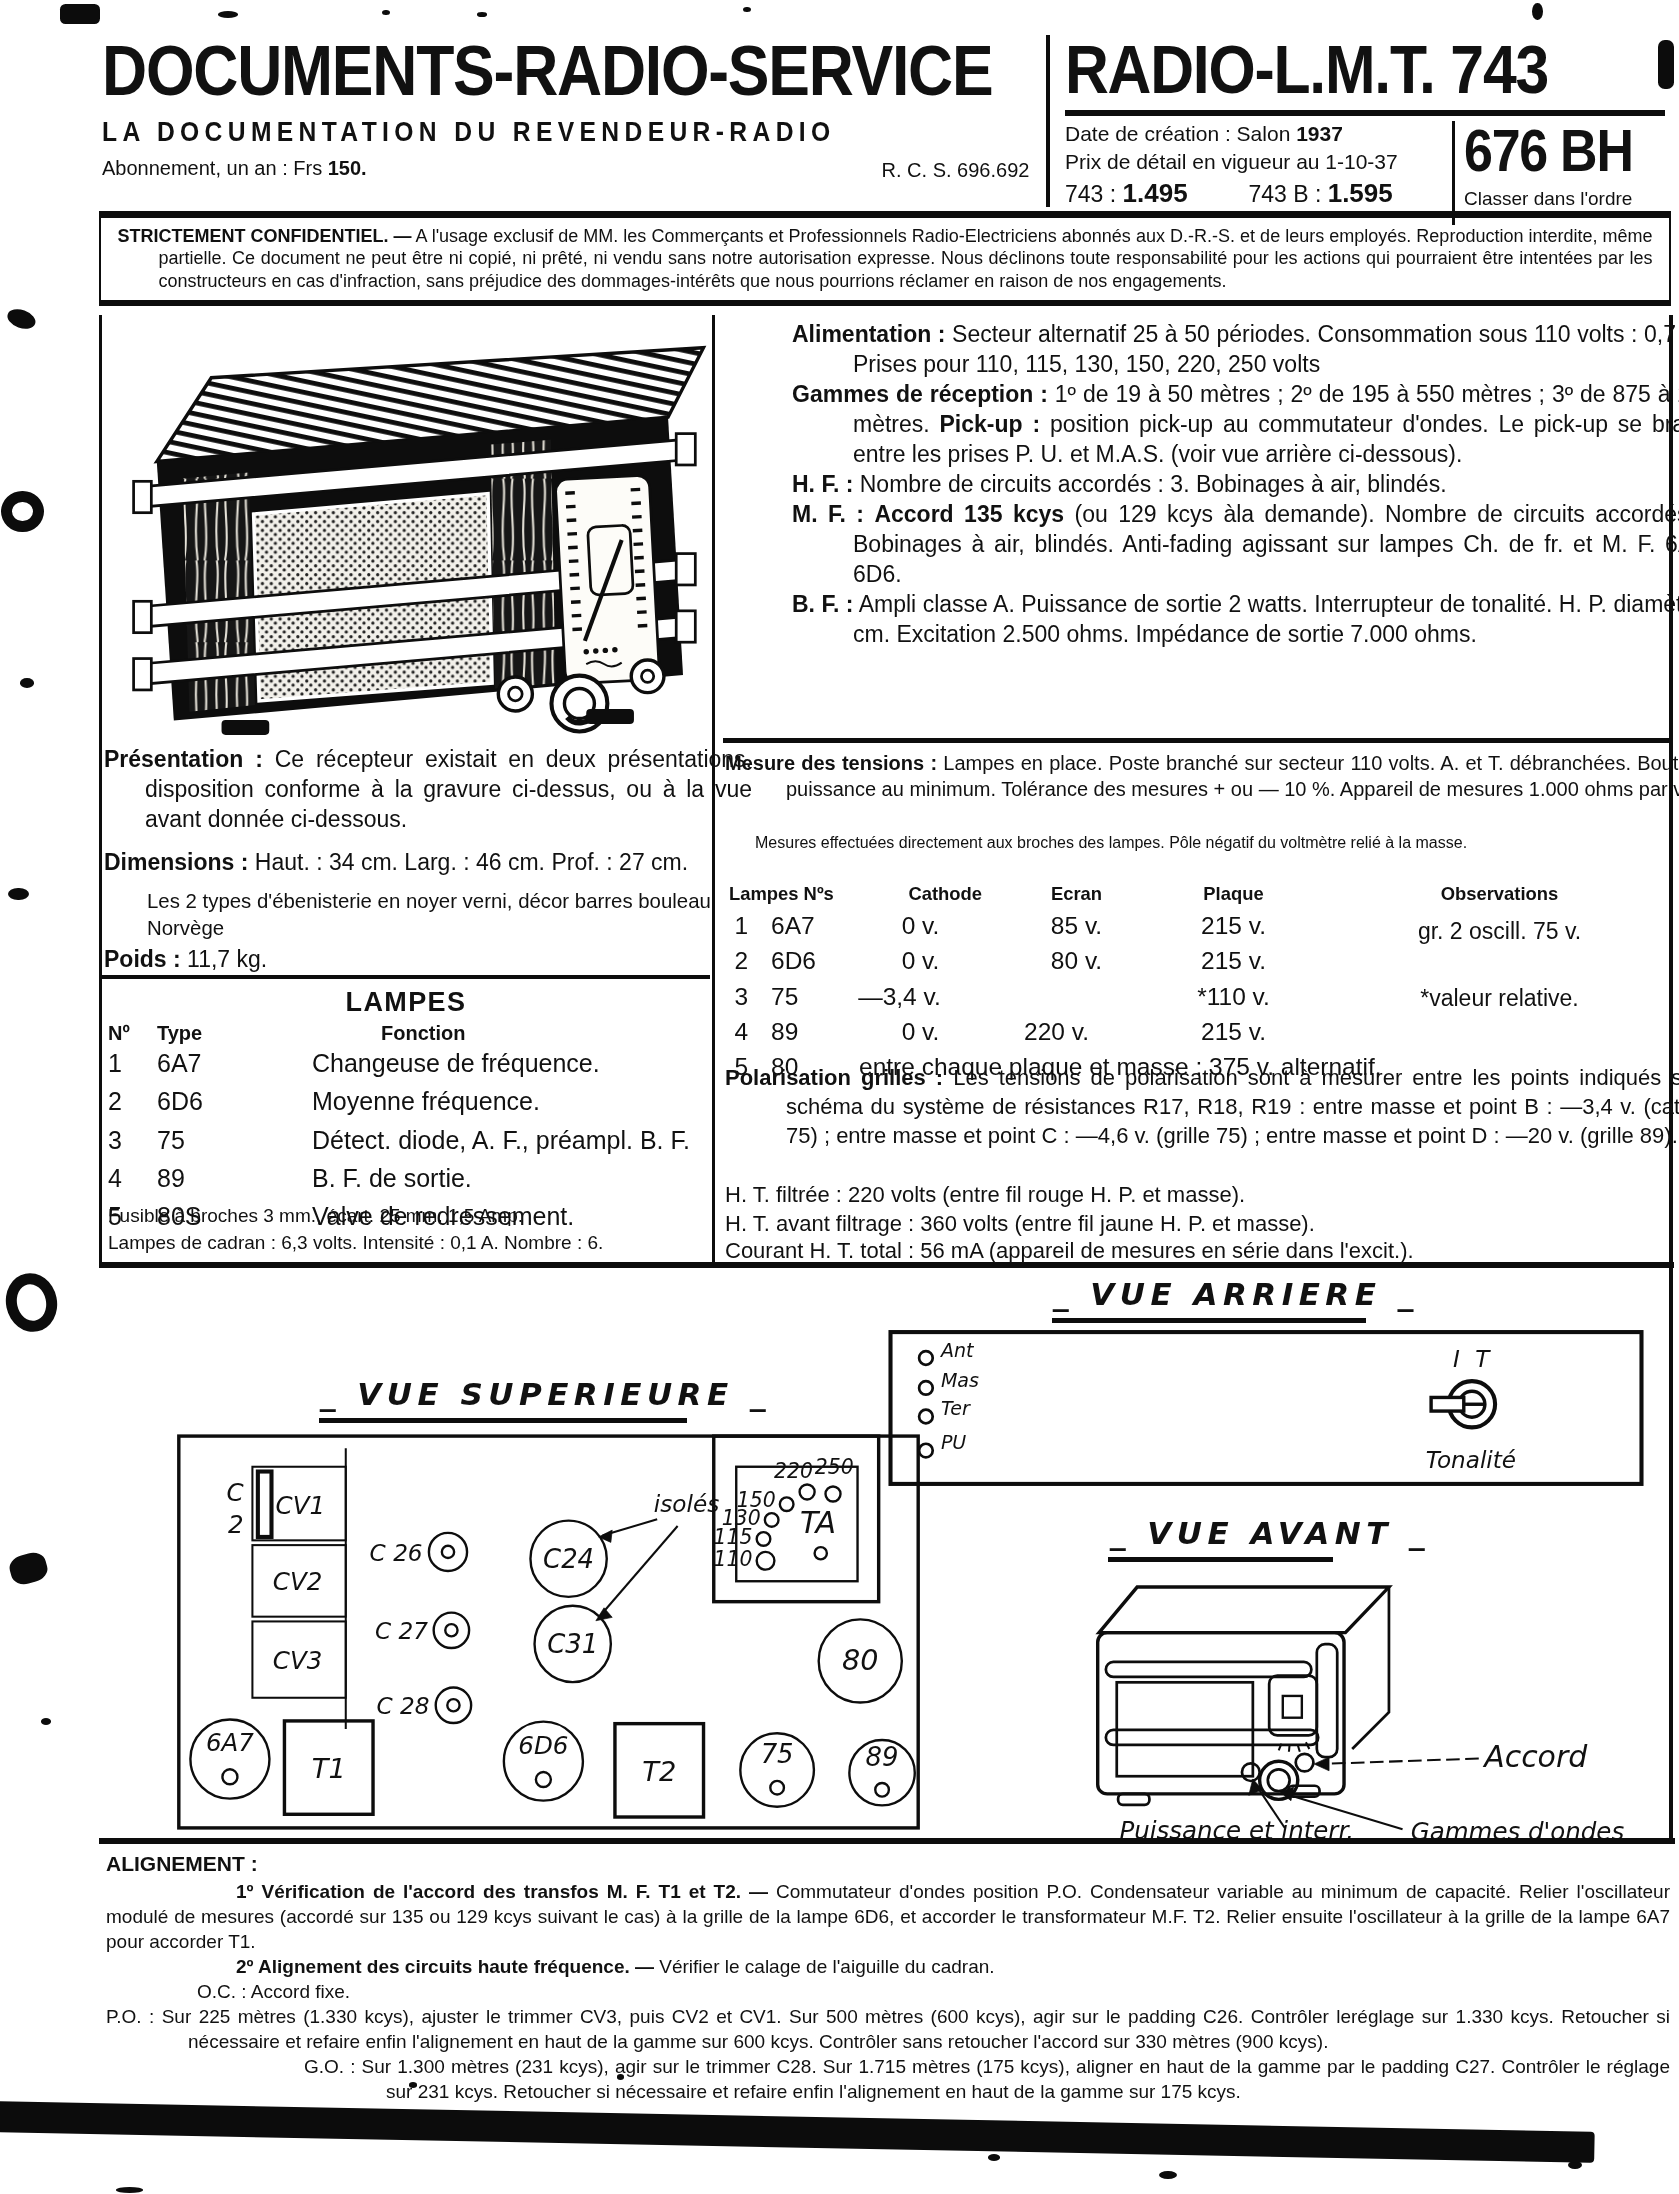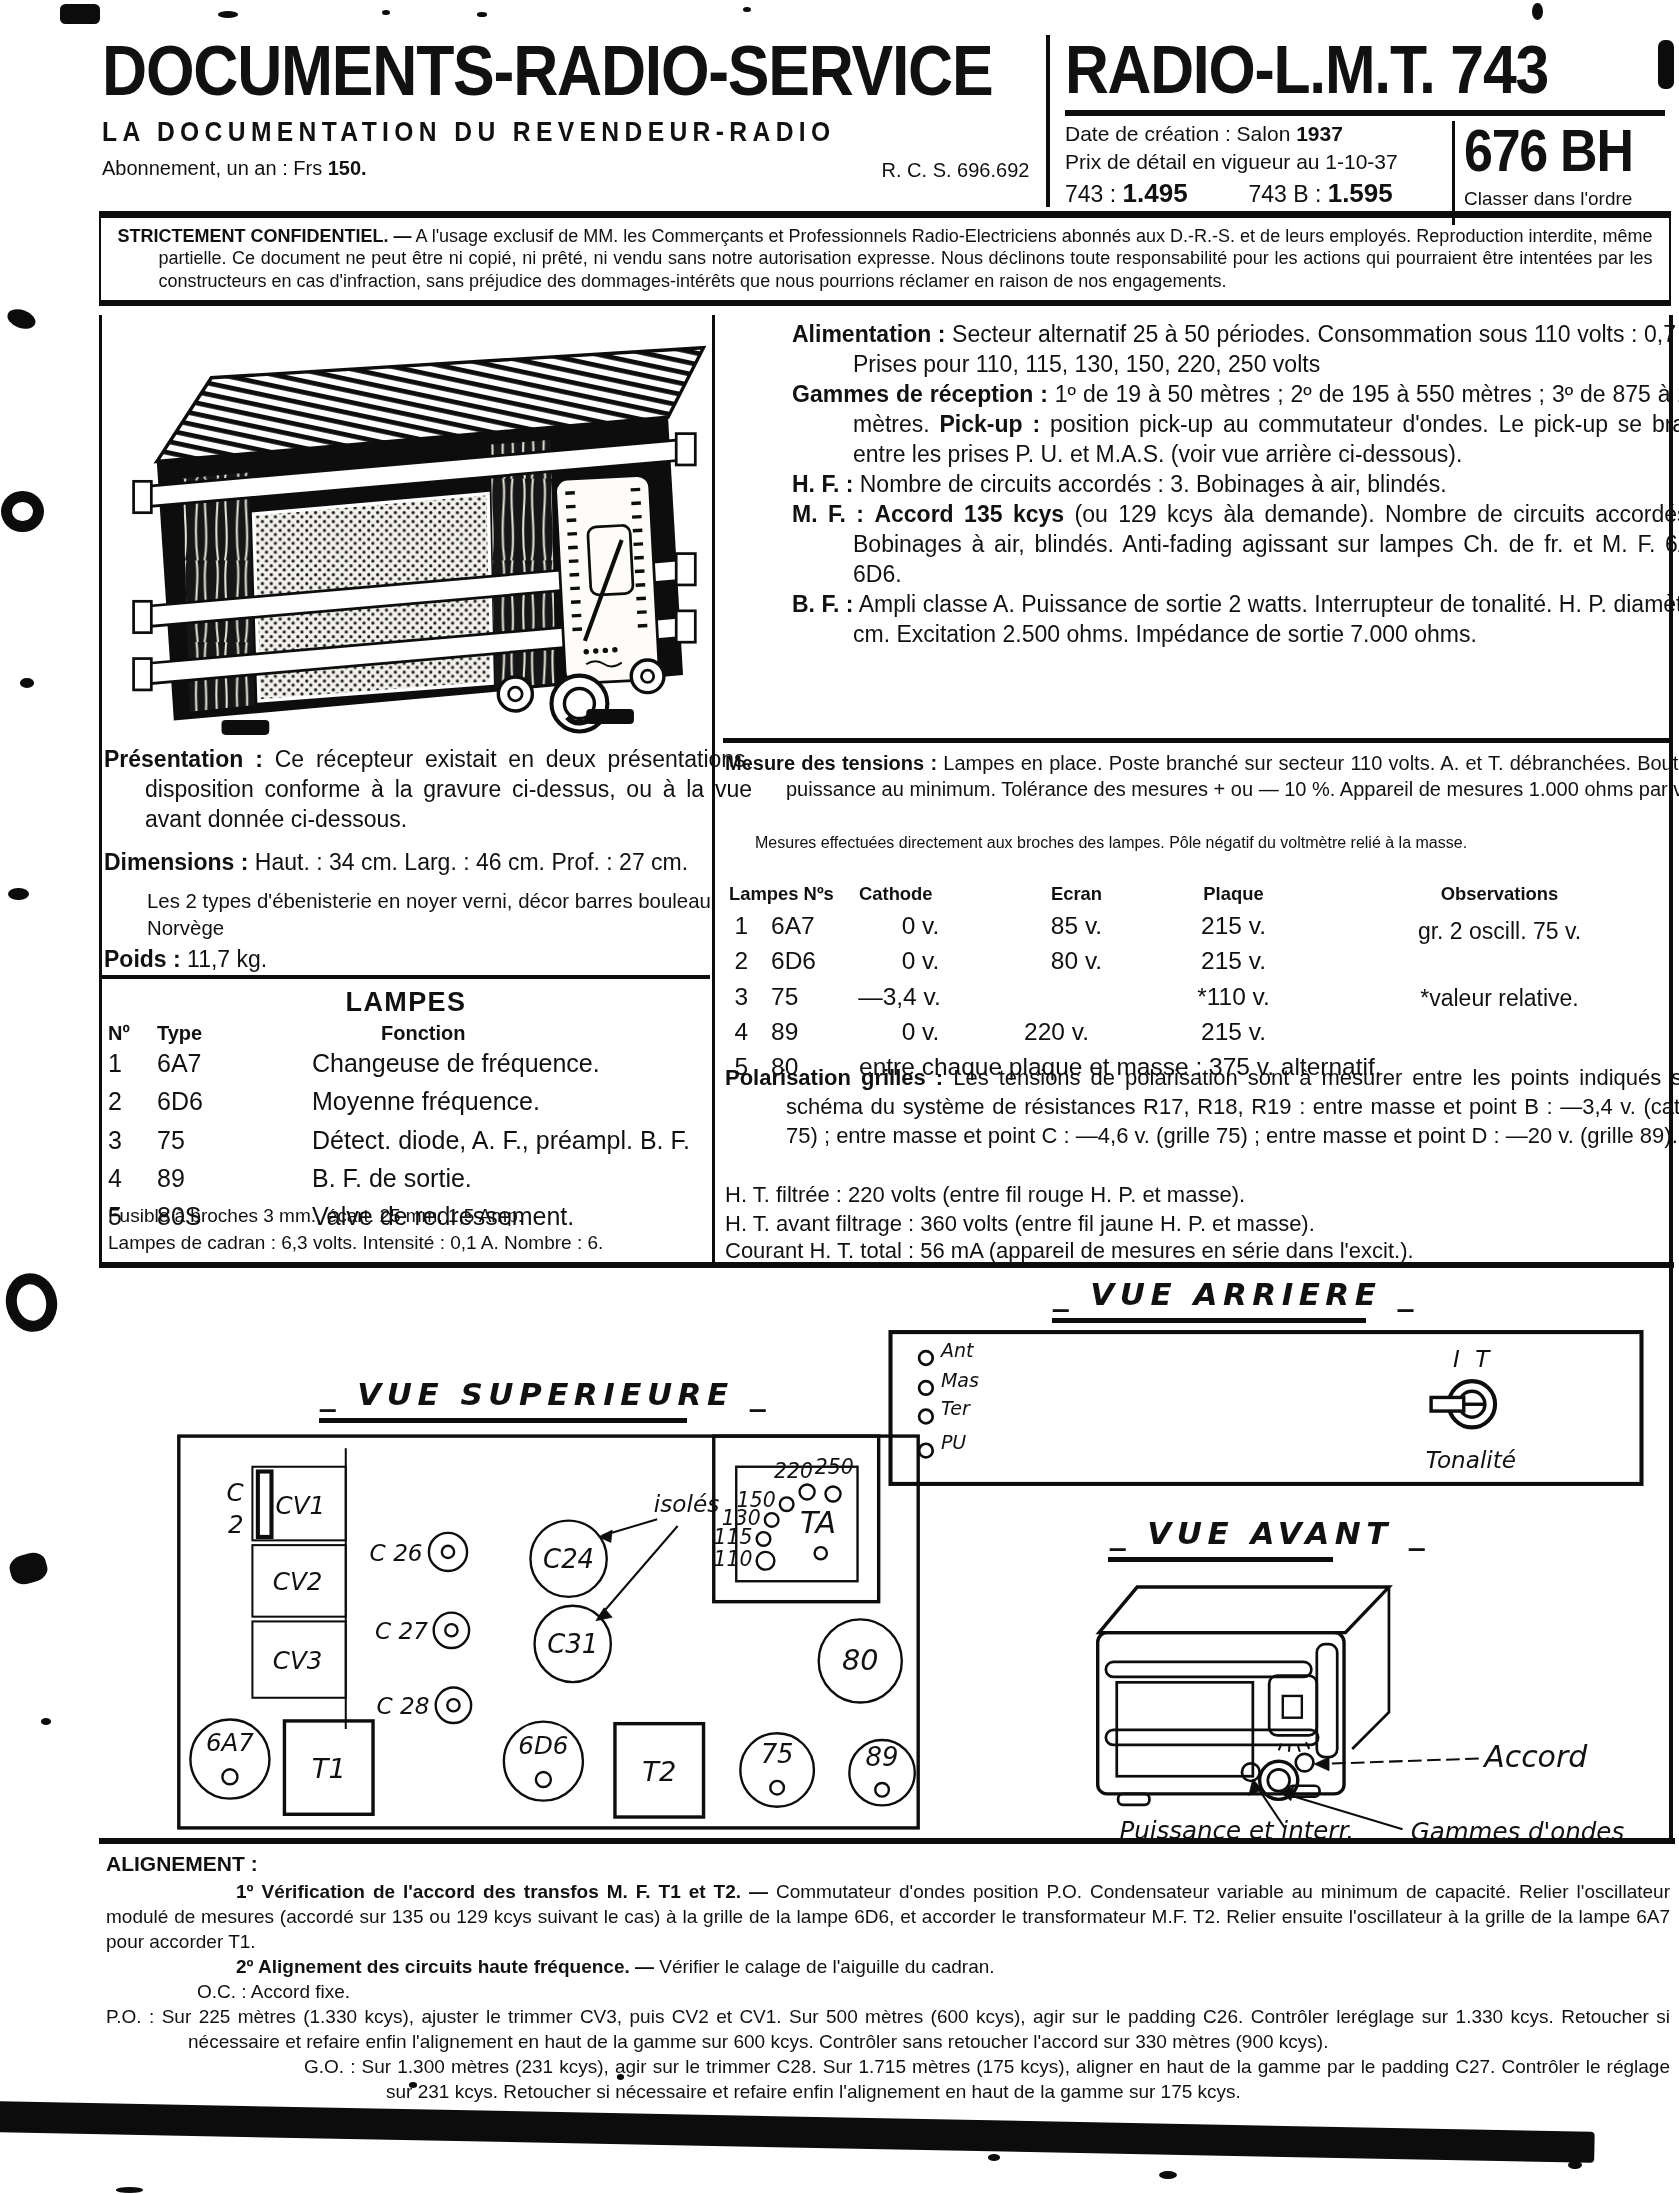--- a/index.html
+++ b/index.html
@@ -228,21 +228,21 @@
 
   <div class="abs rule" style="left:723px;top:738px;width:950px;height:4.8px;"></div>
 
   <div class="abs just hang90" style="left:725px;top:750px;width:943px;font-size:20px;line-height:26px;">
     <span class="b">Mesure des tensions :</span> <span>Lampes en place. Poste branché sur secteur 110 volts. A. et T. débranchées. Bouton de puissance au minimum. Tolérance des mesures + ou — 10 %. Appareil de mesures 1.000 ohms par volt.</span>
   </div>
   <div class="abs" style="left:755px;top:830px;width:913px;font-size:16px;line-height:26px;">Mesures effectuées directement aux broches des lampes. Pôle négatif du voltmètre relié à la masse.</div>
 
   <div class="abs" style="left:729px;top:883px;width:943px;height:204px;">
     <span class="cell b" style="left:0px;top:0px;font-size:18.4px;">Lampes Nºs</span>
-    <span class="cell b" style="left:130px;top:0px;width:123px;text-align:left;font-size:18.4px;">Cathode</span>
+    <span class="cell b" style="left:130px;top:0px;width:123px;text-align:right;font-size:18.4px;">Cathode</span>
     <span class="cell b" style="left:286px;top:0px;width:123px;text-align:center;font-size:18.4px;">Ecran</span>
     <span class="cell b" style="left:443px;top:0px;width:123px;text-align:center;font-size:18.4px;">Plaque</span>
     <span class="cell b" style="left:600px;top:0px;width:341px;text-align:center;font-size:18.4px;">Observations</span>
 
     <span class="cell" style="left:5.5px;top:29px;font-size:24.5px;">1</span>
     <span class="cell" style="left:42px;top:29px;font-size:24.5px;">6A7</span>
     <span class="cell" style="left:130px;top:29px;width:123px;text-align:center;font-size:24.5px;">0   v.</span>
     <span class="cell" style="left:286px;top:29px;width:123px;text-align:center;font-size:24.5px;">85  v.</span>
     <span class="cell" style="left:443px;top:29px;width:123px;text-align:center;font-size:24.5px;">215  v.</span>
     <span class="cell" style="left:600px;top:35px;width:341px;text-align:center;font-size:23px;">gr. 2 oscill. 75 v.</span>

